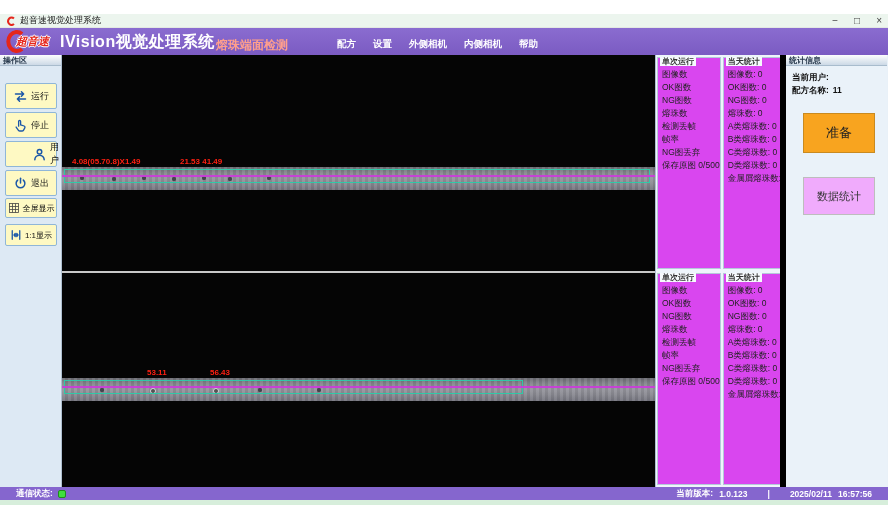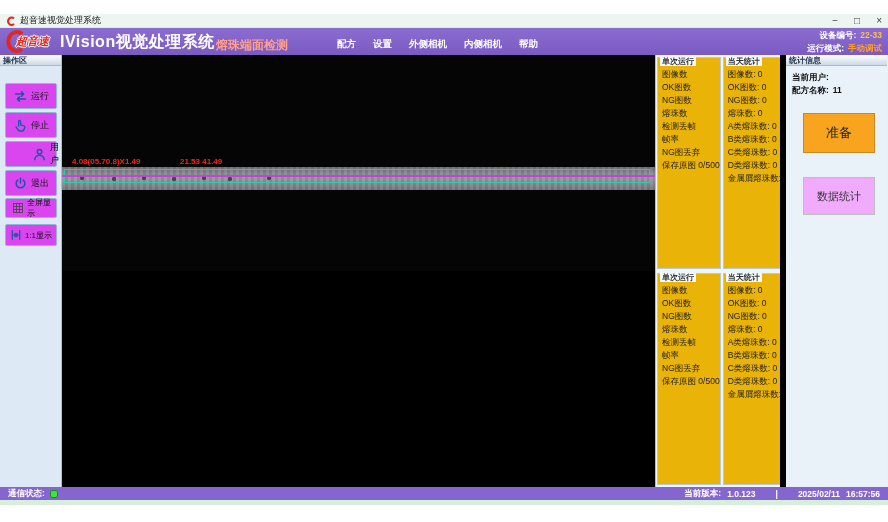--- a/index.html
+++ b/index.html
@@ -30,66 +30,66 @@
   .val-yellow{color:#ffc43c;}
   .val-orange{color:#ff9d2e;}
 
   
   .body{display:flex;height:432px;background:#e9f1f8;}
 
   
   .sidebar{width:62px;background:#dde9f4;border-right:1px solid #aebfd0;position:relative;}
   .panel-header{height:11px;background:linear-gradient(#fdfefe,#ccd9e6);border-bottom:1px solid #a8bccd;
     font-size:8px;color:#24364a;line-height:11px;padding-left:3px;font-weight:bold;}
-  .side-btn{position:absolute;left:5px;width:52px;background:#d946ef;border:1px solid #8fb6d8;border-radius:2px;
+  .side-btn{position:absolute;left:5px;width:52px;background:#fef9c3;border:1px solid #8fb6d8;border-radius:2px;
     display:flex;align-items:center;justify-content:center;gap:3px;cursor:default;}
   .side-btn .lbl{font-size:9px;color:#111;}
   .side-btn svg{flex:0 0 auto;}
   .btn-run{top:28px;height:26px;}
   .btn-stop{top:57px;height:26px;}
   .btn-user{top:86px;height:26px;padding-left:29px;}
   .btn-exit{top:115px;height:26px;}
-  .btn-full{top:143px;height:20px;padding-left:6px;}
+  .btn-full{top:143px;height:20px;}
   .btn-one{top:169px;height:22px;}
   .btn-full .lbl,.btn-one .lbl{font-size:8px;}
 
   
   .cam-col{width:593px;display:flex;flex-direction:column;background:#000;}
   .cam-panel{position:relative;height:216px;background:#050505;overflow:hidden;}
   .cam-panel + .cam-panel{border-top:2px solid #c9c9c9;}
   .strip{position:absolute;left:0;width:593px;height:23px;
     background:
       repeating-linear-gradient(90deg, rgba(255,255,255,.05) 0 3px, rgba(0,0,0,.07) 3px 6px),
       linear-gradient(#6d6d74 0%,#84848c 22%,#97979f 48%,#8b8b93 72%,#767680 100%);}
   .dots{position:absolute;left:0;width:593px;height:23px;}
   .dot{position:absolute;width:4px;height:4px;border-radius:50%;background:#45454d;box-shadow:inset 0 0 1px #2c2c33;}
   .roi-rect{position:absolute;border:1px solid #2fc9a7;}
   .center-line{position:absolute;left:0;width:593px;height:2px;background:#c93dd8;opacity:.95;}
   .anno{position:absolute;font-size:8px;font-weight:bold;color:#ff2012;white-space:pre;letter-spacing:0;}
 
   
   .stats-col{width:125px;display:flex;flex-direction:column;background:#eef5fb;border-left:1px solid #aebfd0;}
   .stats-section{height:216px;display:flex;gap:0;}
-  .groupbox{position:relative;background:#eab308;border:1px solid #b5c9da;margin:2px 1px 2px 1px;flex:1;}
+  .groupbox{position:relative;background:#d946ef;border:1px solid #b5c9da;margin:2px 1px 2px 1px;flex:1;}
   .legend{position:absolute;top:-1px;left:2px;font-size:8px;font-weight:bold;color:#333;background:#f6fafd;
     padding:0 2px;line-height:9px;}
   .rows{padding:10px 0 0 4px;}
   .srow{font-size:8.5px;color:#222;line-height:13px;white-space:nowrap;}
 
   
   .info-panel{width:107px;background:#eaf2f9;border-left:6px solid #000000;position:relative;}
   .info-content{padding:5px 6px;font-size:8.5px;color:#111;}
   .info-row{display:flex;gap:4px;line-height:13px;font-weight:bold;}
   .prepare-btn{position:absolute;left:17px;top:58px;width:72px;height:40px;background:#f8a41f;
     border:1px solid #c98a20;font-size:13px;color:#222;font-family:inherit;cursor:default;}
   .datastat-btn{position:absolute;left:17px;top:122px;width:72px;height:38px;background:#f0abfc;
     border:1px solid #bdbdbd;font-size:11px;color:#333;font-family:inherit;cursor:default;}
 
   
-  .statusbar{height:13px;background:#8566ce;display:flex;align-items:center;padding:0 8px;color:#fff;font-size:8.5px;}
+  .statusbar{height:13px;background:#8566ce;display:flex;align-items:center;padding:0 16px;color:#fff;font-size:8.5px;}
   .comm{display:flex;align-items:center;gap:5px;font-weight:bold;}
   .green-ind{width:8px;height:8px;border-radius:2px;background:#3fe03f;border:1px solid #1f8c1f;}
   .sb-right{margin-left:auto;display:flex;align-items:center;gap:6px;font-weight:bold;}
   .sb-right .sep{margin:0 14px;}
   .green-strip{height:5px;background:#d7eedb;}
 </style>
 </head>
 <body>
 
 <div class="window">
@@ -115,30 +115,20 @@
       <span class="logo-text">超音速</span>
     </div>
     <span class="app-title">IVision视觉处理系统</span>
     <span class="subtitle">熔珠端面检测</span>
     <div class="menu">
       <span class="menu-item">配方</span>
       <span class="menu-item">设置</span>
       <span class="menu-item">外侧相机</span>
       <span class="menu-item">内侧相机</span>
       <span class="menu-item">帮助</span>
-    </div>
-    <div class="device-info">
-      <div class="row">
-        <span>设备编号:</span>
-        <span class="val-yellow">22-33</span>
-      </div>
-      <div class="row">
-        <span>运行模式:</span>
-        <span class="val-orange">手动调试</span>
-      </div>
     </div>
   </div>
 
   <div class="body">
 
     <div class="sidebar">
       <div class="panel-header">操作区</div>
 
       <div class="side-btn btn-run">
         <svg width="15" height="15" viewBox="0 0 24 24">
@@ -209,20 +199,34 @@
           <div class="dot" style="left:140px;top:9px;"></div>
           <div class="dot" style="left:166px;top:10px;"></div>
           <div class="dot" style="left:205px;top:9px;"></div>
         </div>
         <div class="roi-rect" style="left:2px;top:114px;width:586px;height:14px;"></div>
         <div class="center-line" style="top:120px;"></div>
         <span class="anno" style="left:10px;top:102px;">4.08(05.70.8)X1.49</span>
         <span class="anno" style="left:118px;top:102px;">21.53 41.49</span>
       </div>
 
+      <div class="cam-panel">
+        <div class="strip" style="top:105px;"></div>
+        <div class="dots" style="top:105px;">
+          <div class="dot" style="left:38px;top:10px;"></div>
+          <div class="dot" style="left:88px;top:10px;width:6px;height:6px;border:1px solid #d8d8de;background:#555;"></div>
+          <div class="dot" style="left:151px;top:10px;width:6px;height:6px;border:1px solid #d8d8de;background:#555;"></div>
+          <div class="dot" style="left:196px;top:10px;"></div>
+          <div class="dot" style="left:255px;top:10px;"></div>
+        </div>
+        <div class="roi-rect" style="left:2px;top:107px;width:459px;height:14px;"></div>
+        <div class="center-line" style="top:113px;"></div>
+        <span class="anno" style="left:85px;top:95px;">53.11</span>
+        <span class="anno" style="left:148px;top:95px;">56.43</span>
+      </div>
     </div>
 
     <div class="stats-col">
 
       <div class="stats-section">
         <div class="groupbox">
           <span class="legend">单次运行</span>
           <div class="rows">
             <div class="srow">图像数</div>
             <div class="srow">OK图数</div>

